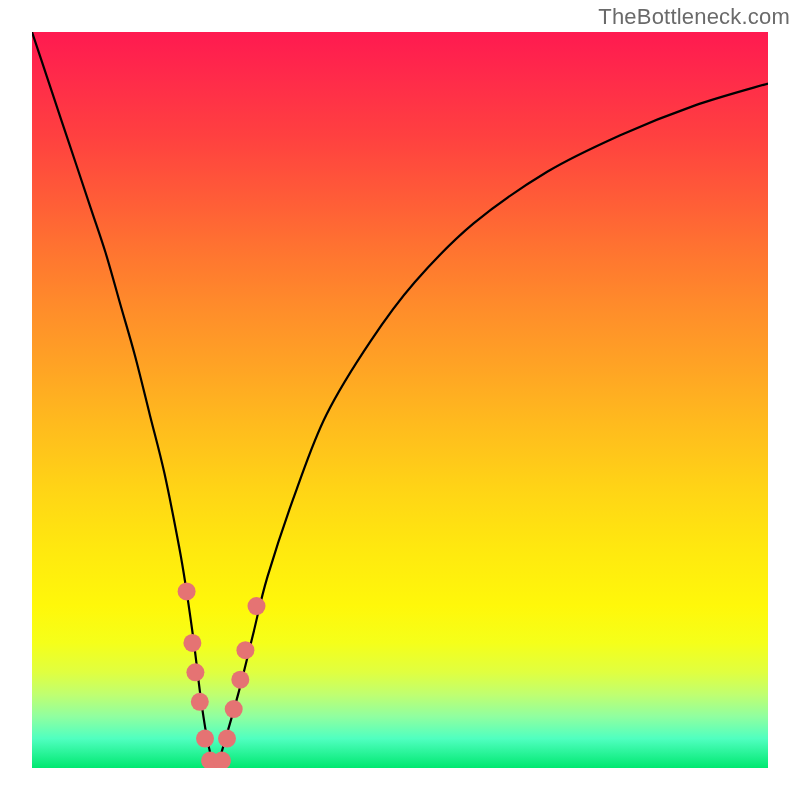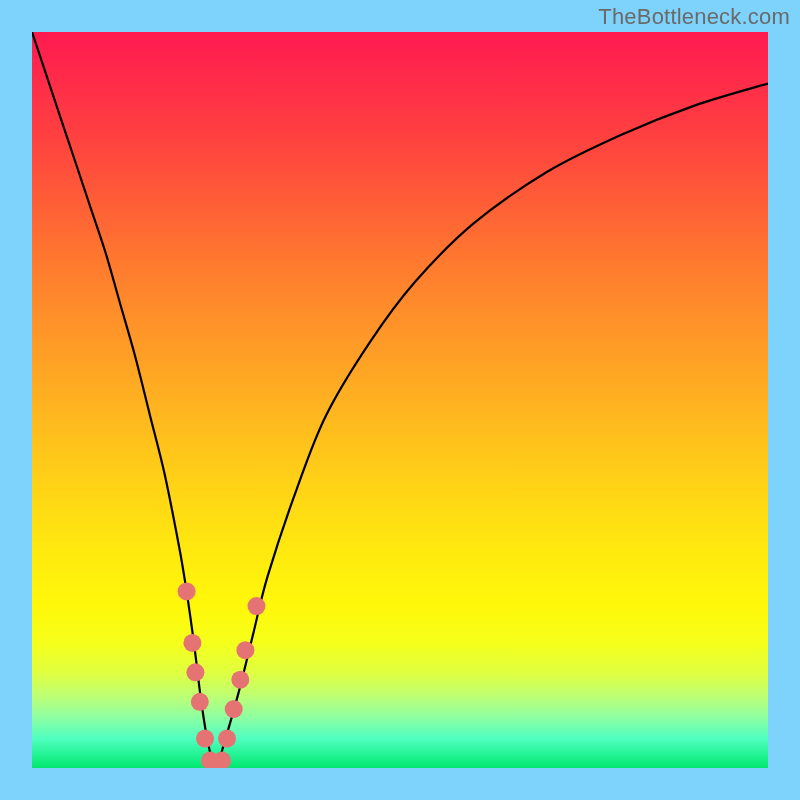--- a/index.html
+++ b/index.html
@@ -10,21 +10,21 @@
     overflow: hidden;
     background: #000;
     font-family: Arial, Helvetica, sans-serif;
   }
   .frame {
     position: absolute;
     top: 0;
     left: 0;
     width: 800px;
     height: 800px;
-    background: #7dd3fc;
+    background: #ffffff;
   }
   .plot {
     position: absolute;
     top: 32px;
     left: 32px;
     width: 736px;
     height: 736px;
     overflow: hidden;
   }
   .gradient {

